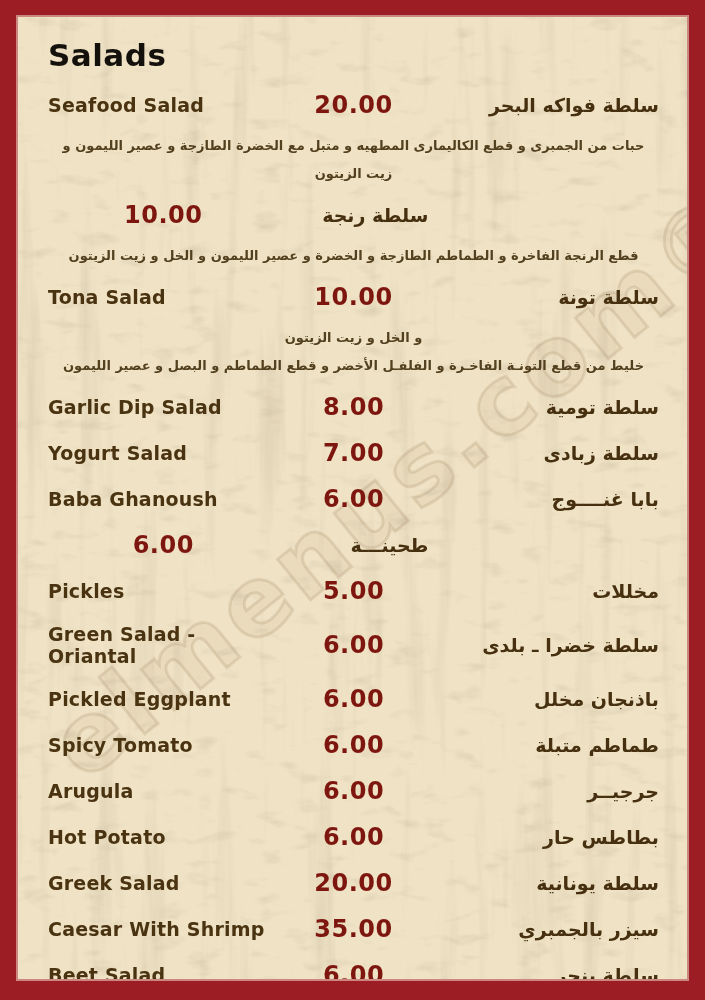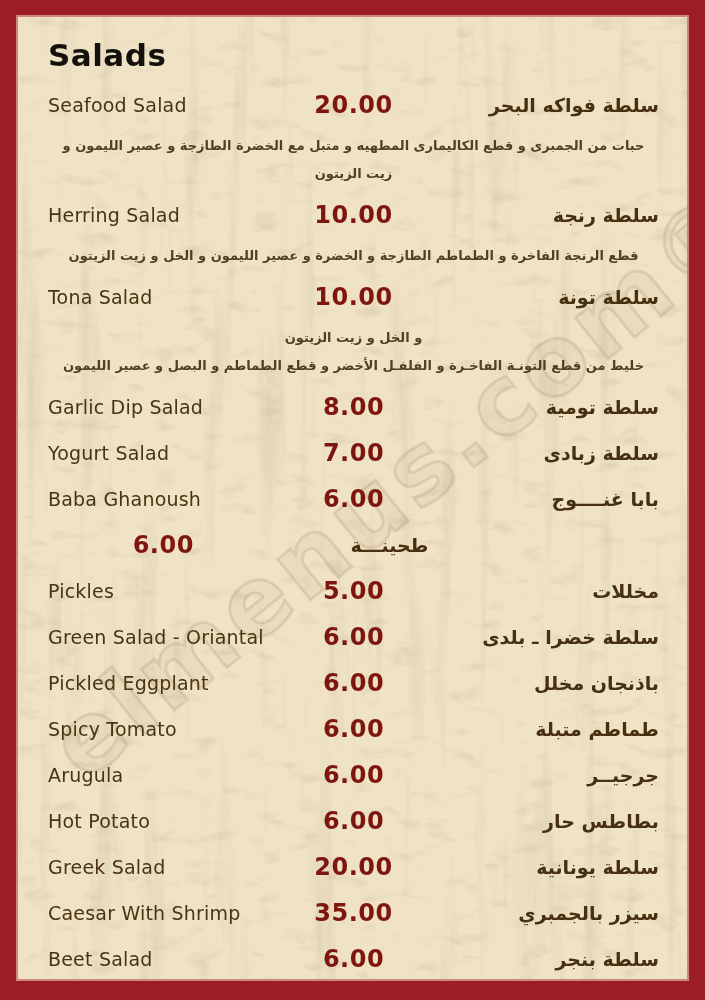--- a/index.html
+++ b/index.html
@@ -56,21 +56,21 @@
     color: #14110d;
   }
   .row {
     display: grid;
     grid-template-columns: 1fr 150px 1fr;
     align-items: center;
     min-height: 27px;
     margin-bottom: 18px;
   }
   .name-en {
-    font-size: 19px; font-weight: normal;
+    font-size: 19px; font-weight: bold;
     color: #4a3310; letter-spacing: 0.2px;
   }
   .price {
     font-size: 24px; font-weight: bold;
     color: #7d160e; text-align: center;
     letter-spacing: 0.5px;
   }
   .name-ar {
     font-size: 19px; font-weight: bold;
     color: #46300f; text-align: right;
@@ -116,21 +116,20 @@
   <div class="row">
     <div class="name-en">Seafood Salad</div>
     <div class="price">20.00</div>
     <div class="name-ar" dir="rtl">سلطة فواكه البحر</div>
   </div>
   <div class="desc" dir="rtl">
           <div class="desc-line">حبات من الجمبرى و قطع الكاليمارى المطهيه و متبل مع الخضرة الطازجة و عصير الليمون و زيت الزيتون</div>
         </div>
 
   <div class="row">
-    <div class="name-en">Herring Salad</div>
     <div class="price">10.00</div>
     <div class="name-ar" dir="rtl">سلطة رنجة</div>
   </div>
   <div class="desc" dir="rtl">
           <div class="desc-line">قطع الرنجة الفاخرة و الطماطم الطازجة و الخضرة و عصير الليمون و الخل و زيت الزيتون</div>
         </div>
 
   <div class="row">
     <div class="name-en">Tona Salad</div>
     <div class="price">10.00</div>

